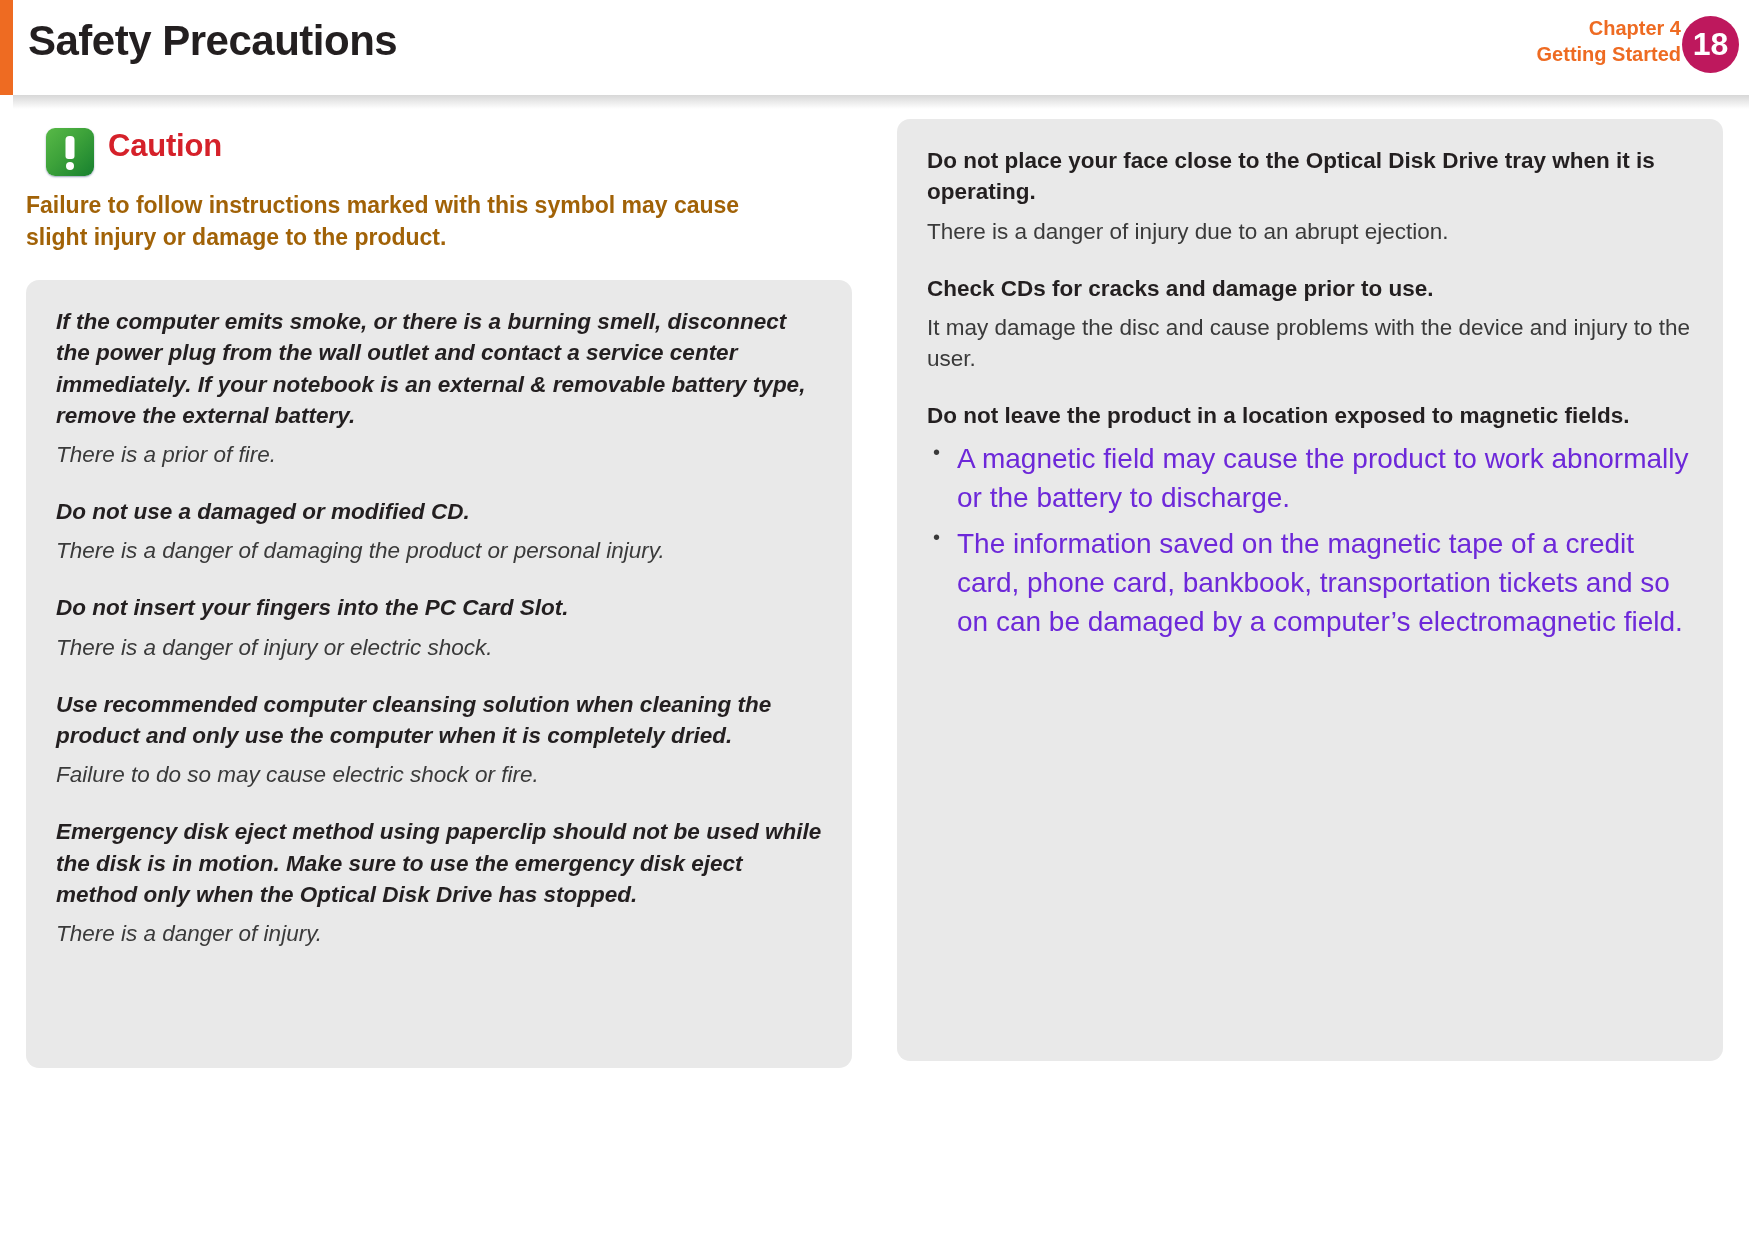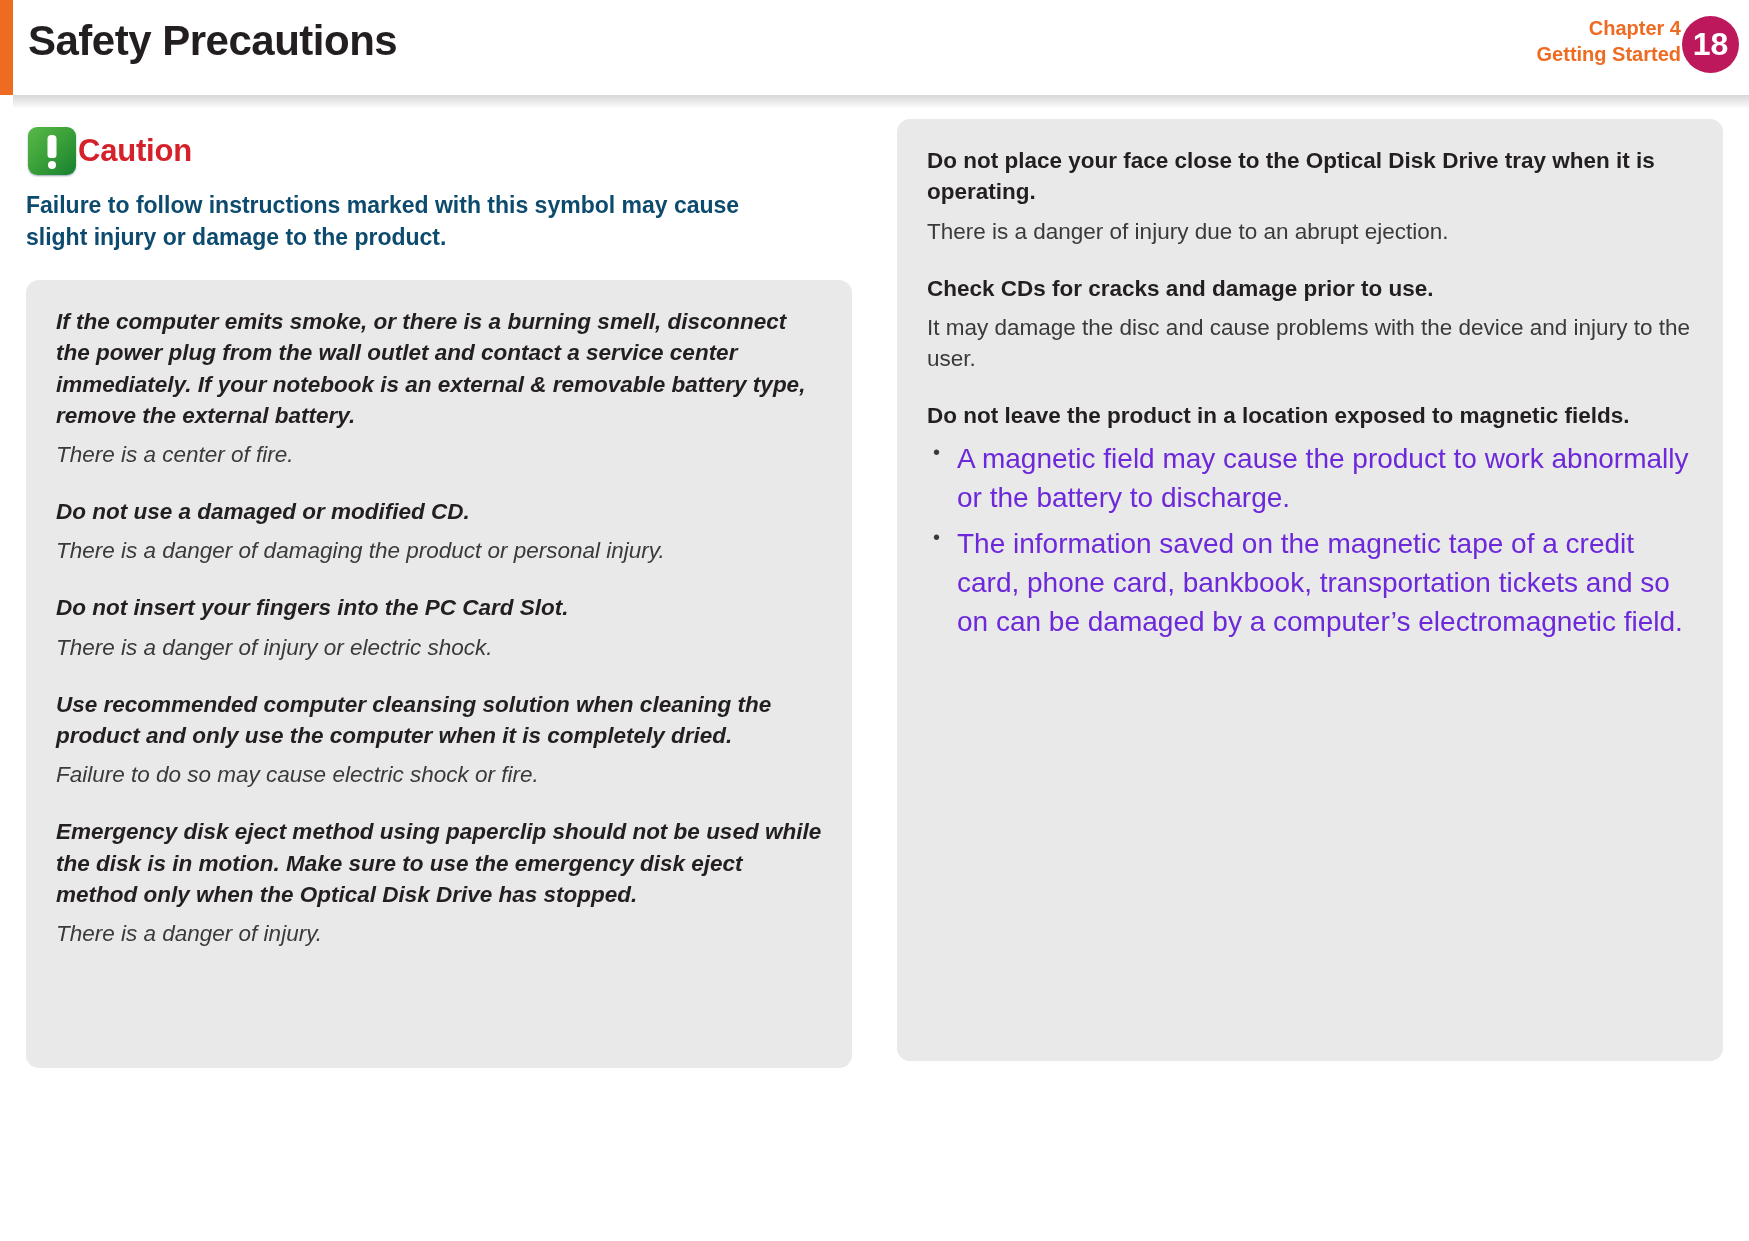--- a/index.html
+++ b/index.html
@@ -87,25 +87,24 @@
   .col {
     position: absolute;
     top: 0;
   }
   .col-left  { left: 26px;  width: 826px; }
   .col-right { left: 897px; width: 826px; }
 
   
   .caution-head {
     display: flex;
-    align-items: center;
-    gap: 2px;
+    gap: 14px;
     height: 46px;
     margin-top: 19px;
-    margin-left: 2px;
+    margin-left: 20px;
   }
   .caution-icon {
     width: 48px;
     height: 48px;
     border-radius: 9px;
     background: linear-gradient(135deg, #58b947 0%, #3da23a 45%, #17802f 100%);
     box-shadow: 0 1px 2px rgba(70,90,130,0.55);
     position: relative;
     flex: none;
   }
@@ -133,21 +132,21 @@
     font-size: 31px;
     font-weight: bold;
     color: #d5212a;
     letter-spacing: -0.2px;
   }
 
   .caution-desc {
     margin-top: 16px;
     font-size: 23px;
     font-weight: bold;
-    color: #0c4a6e;
+    color: #a16207;
     line-height: 1.37;
     max-width: 760px;
   }
 
   
   .panel {
     background: #e9e9e9;
     border-radius: 13px;
     padding: 26px 30px 30px 30px;
     box-sizing: border-box;
@@ -226,21 +225,21 @@
       </div>
       <div class="caution-label">Caution</div>
     </div>
 
     <div class="caution-desc">Failure to follow instructions marked with this symbol may cause slight injury or damage to the product.</div>
 
     <div class="panel panel-left">
 
       <div class="entry">
         <div class="entry-title">If the computer emits smoke, or there is a burning smell, disconnect the power plug from the wall outlet and contact a service center immediately. If your notebook is an external &amp; removable battery type, remove the external battery.</div>
-        <div class="entry-body">There is a center of fire.</div>
+        <div class="entry-body">There is a prior of fire.</div>
       </div>
 
       <div class="entry">
         <div class="entry-title">Do not use a damaged or modified CD.</div>
         <div class="entry-body">There is a danger of damaging the product or personal injury.</div>
       </div>
 
       <div class="entry">
         <div class="entry-title">Do not insert your fingers into the PC Card Slot.</div>
         <div class="entry-body">There is a danger of injury or electric shock.</div>

